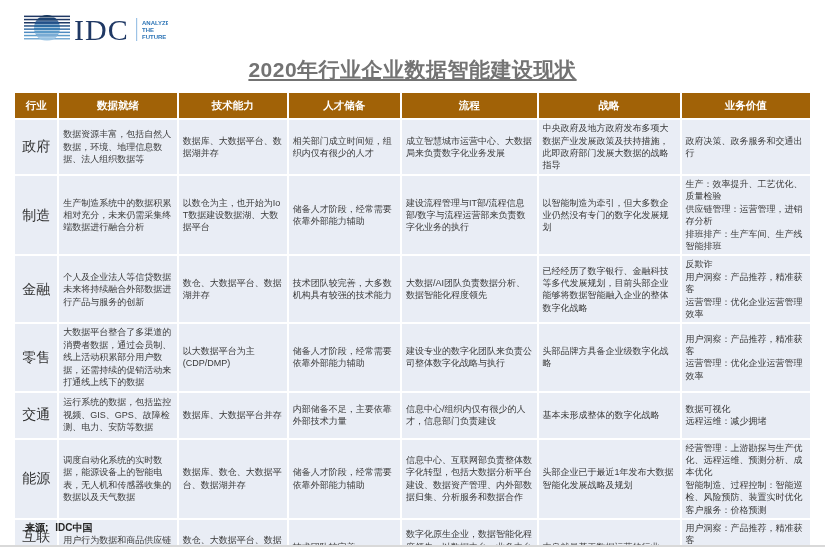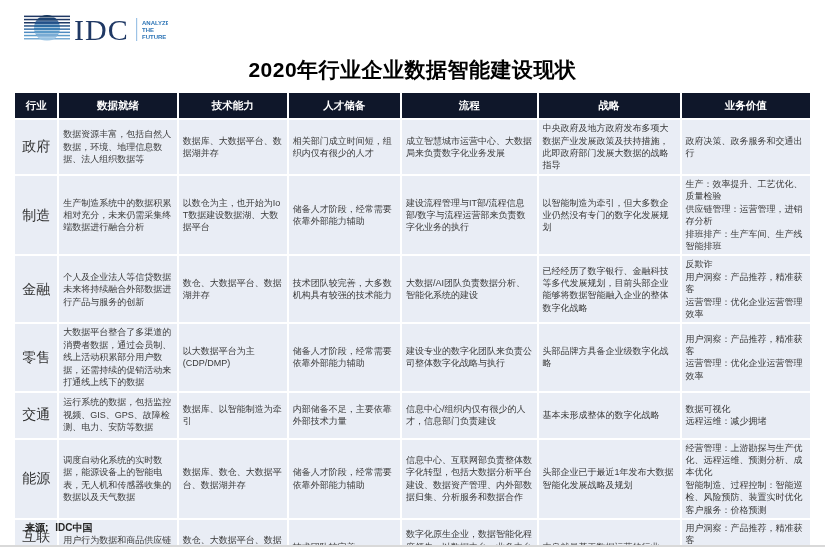--- a/index.html
+++ b/index.html
@@ -9,41 +9,42 @@
     font-family: "Liberation Sans", "DejaVu Sans", sans-serif;
     color: #3a3a3a;
     position: relative;
     overflow: hidden;
     border-bottom: 2px solid #d9d9d9;
   }
   .logo-wrap { position: absolute; top: 9px; left: 24px; }
   .page-title {
     position: absolute; top: 56px; left: 0; width: 100%;
     text-align: center;
-    font-size: 21px; font-weight: bold; color: #000000;
+    font-size: 21px; font-weight: bold; color: #737373;
     letter-spacing: 0.5px;
+    text-decoration: underline;
   }
   .table-wrap { position: absolute; top: 91px; left: 13px; width: 799px; }
   table.matrix {
     width: 100%;
     border-collapse: separate;
     border-spacing: 2px;
     table-layout: fixed;
   }
   table.matrix th, table.matrix td {
     background: #e9edf5;
     vertical-align: middle;
     font-size: 9px;
     line-height: 1.38;
     padding: 2px 4px;
     white-space: pre-line;
     word-break: break-all;
   }
   table.matrix thead th {
-    background: #0f172a;
+    background: #a16207;
     color: #ffffff;
     font-weight: bold;
     font-size: 10.5px;
     text-align: center;
     height: 25px;
     white-space: nowrap;
   }
   table.matrix td.industry {
     text-align: center;
     font-size: 14px;
@@ -148,41 +149,41 @@
         <td>以智能制造为牵引，但大多数企业仍然没有专门的数字化发展规划</td>
         <td>生产：效率提升、工艺优化、质量检验
 供应链管理：运营管理，进销存分析
 排班排产：生产车间、生产线智能排班</td>
       </tr>
       <tr class="r2">
         <td class="industry">金融</td>
         <td>个人及企业法人等信贷数据未来将持续融合外部数据进行产品与服务的创新</td>
         <td>数仓、大数据平台、数据湖并存</td>
         <td>技术团队较完善，大多数机构具有较强的技术能力</td>
-        <td>大数据/AI团队负责数据分析、智能化系统的建设</td>
+        <td>大数据/AI团队负责数据分析、数据智能化程度领先</td>
         <td>已经经历了数字银行、金融科技等多代发展规划，目前头部企业能够将数据智能融入企业的整体数字化战略</td>
         <td>反欺诈
 用户洞察：产品推荐，精准获客
 运营管理：优化企业运营管理效率</td>
       </tr>
       <tr class="r3">
         <td class="industry">零售</td>
         <td>大数据平台整合了多渠道的消费者数据，通过会员制、线上活动积累部分用户数据，还需持续的促销活动来打通线上线下的数据</td>
         <td>以大数据平台为主
 (CDP/DMP)</td>
         <td>储备人才阶段，经常需要依靠外部能力辅助</td>
         <td>建设专业的数字化团队来负责公司整体数字化战略与执行</td>
         <td>头部品牌方具备企业级数字化战略</td>
         <td>用户洞察：产品推荐，精准获客
 运营管理：优化企业运营管理效率</td>
       </tr>
       <tr class="r4">
         <td class="industry">交通</td>
         <td>运行系统的数据，包括监控视频、GIS、GPS、故障检测、电力、安防等数据</td>
-        <td>数据库、以智能制造为牵引</td>
+        <td>数据库、大数据平台并存</td>
         <td>内部储备不足，主要依靠外部技术力量</td>
         <td>信息中心/组织内仅有很少的人才，信息部门负责建设</td>
         <td>基本未形成整体的数字化战略</td>
         <td>数据可视化
 远程运维：减少拥堵</td>
       </tr>
       <tr class="r5">
         <td class="industry">能源</td>
         <td>调度自动化系统的实时数据，能源设备上的智能电表，无人机和传感器收集的数据以及天气数据</td>
         <td>数据库、数仓、大数据平台、数据湖并存</td>

